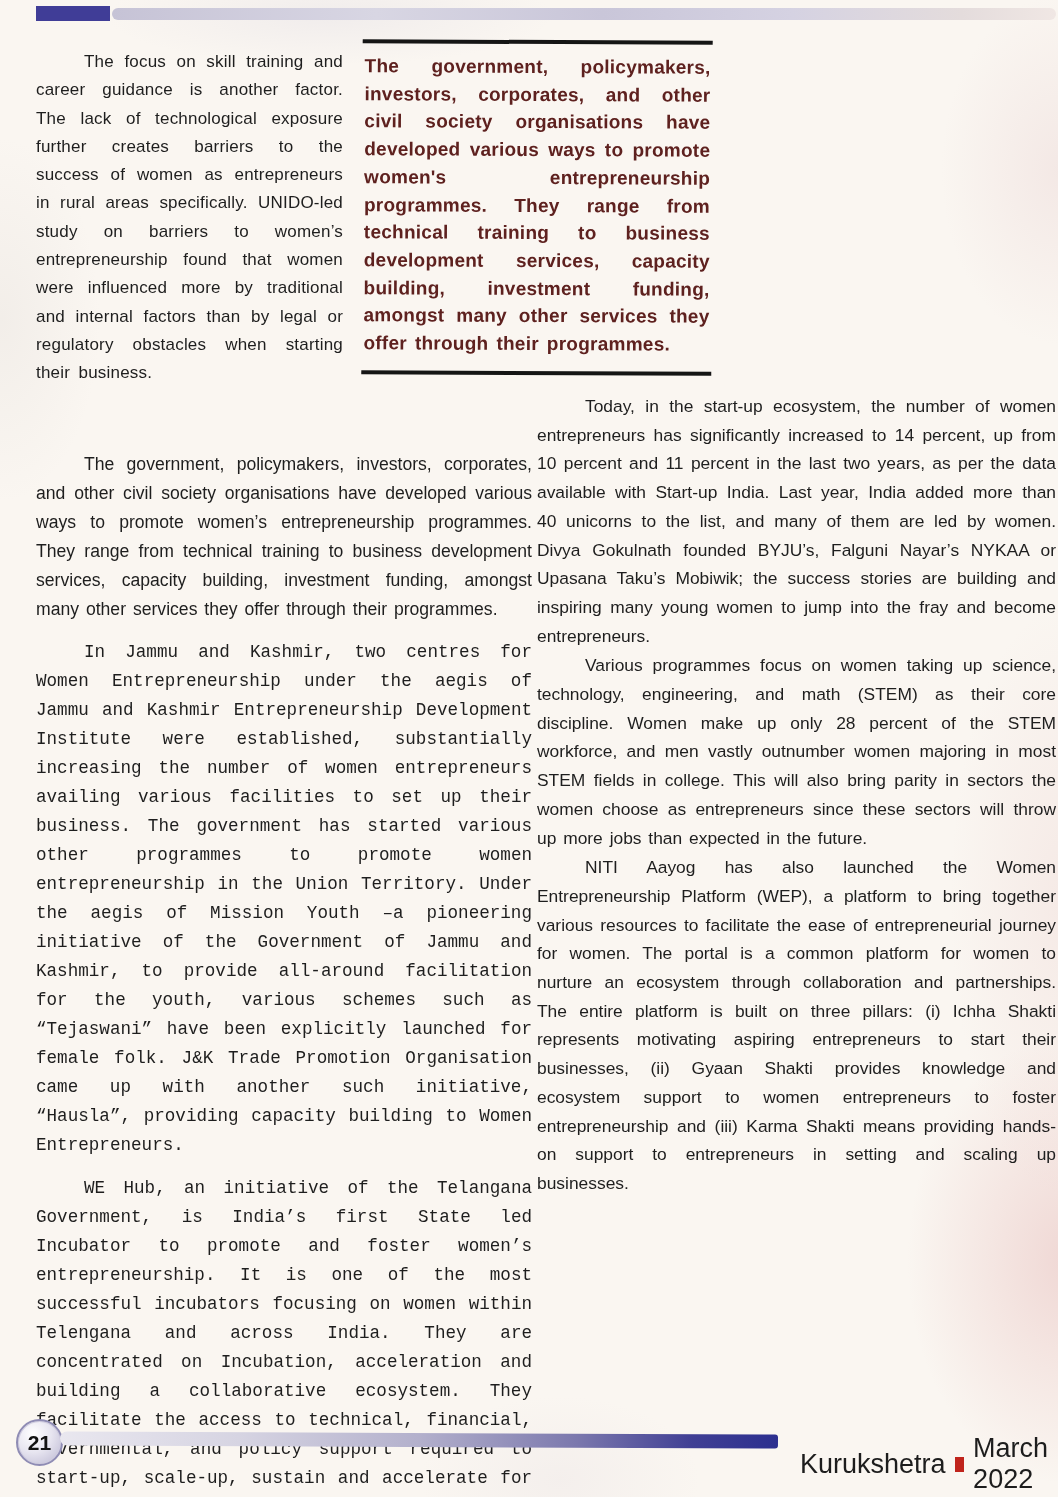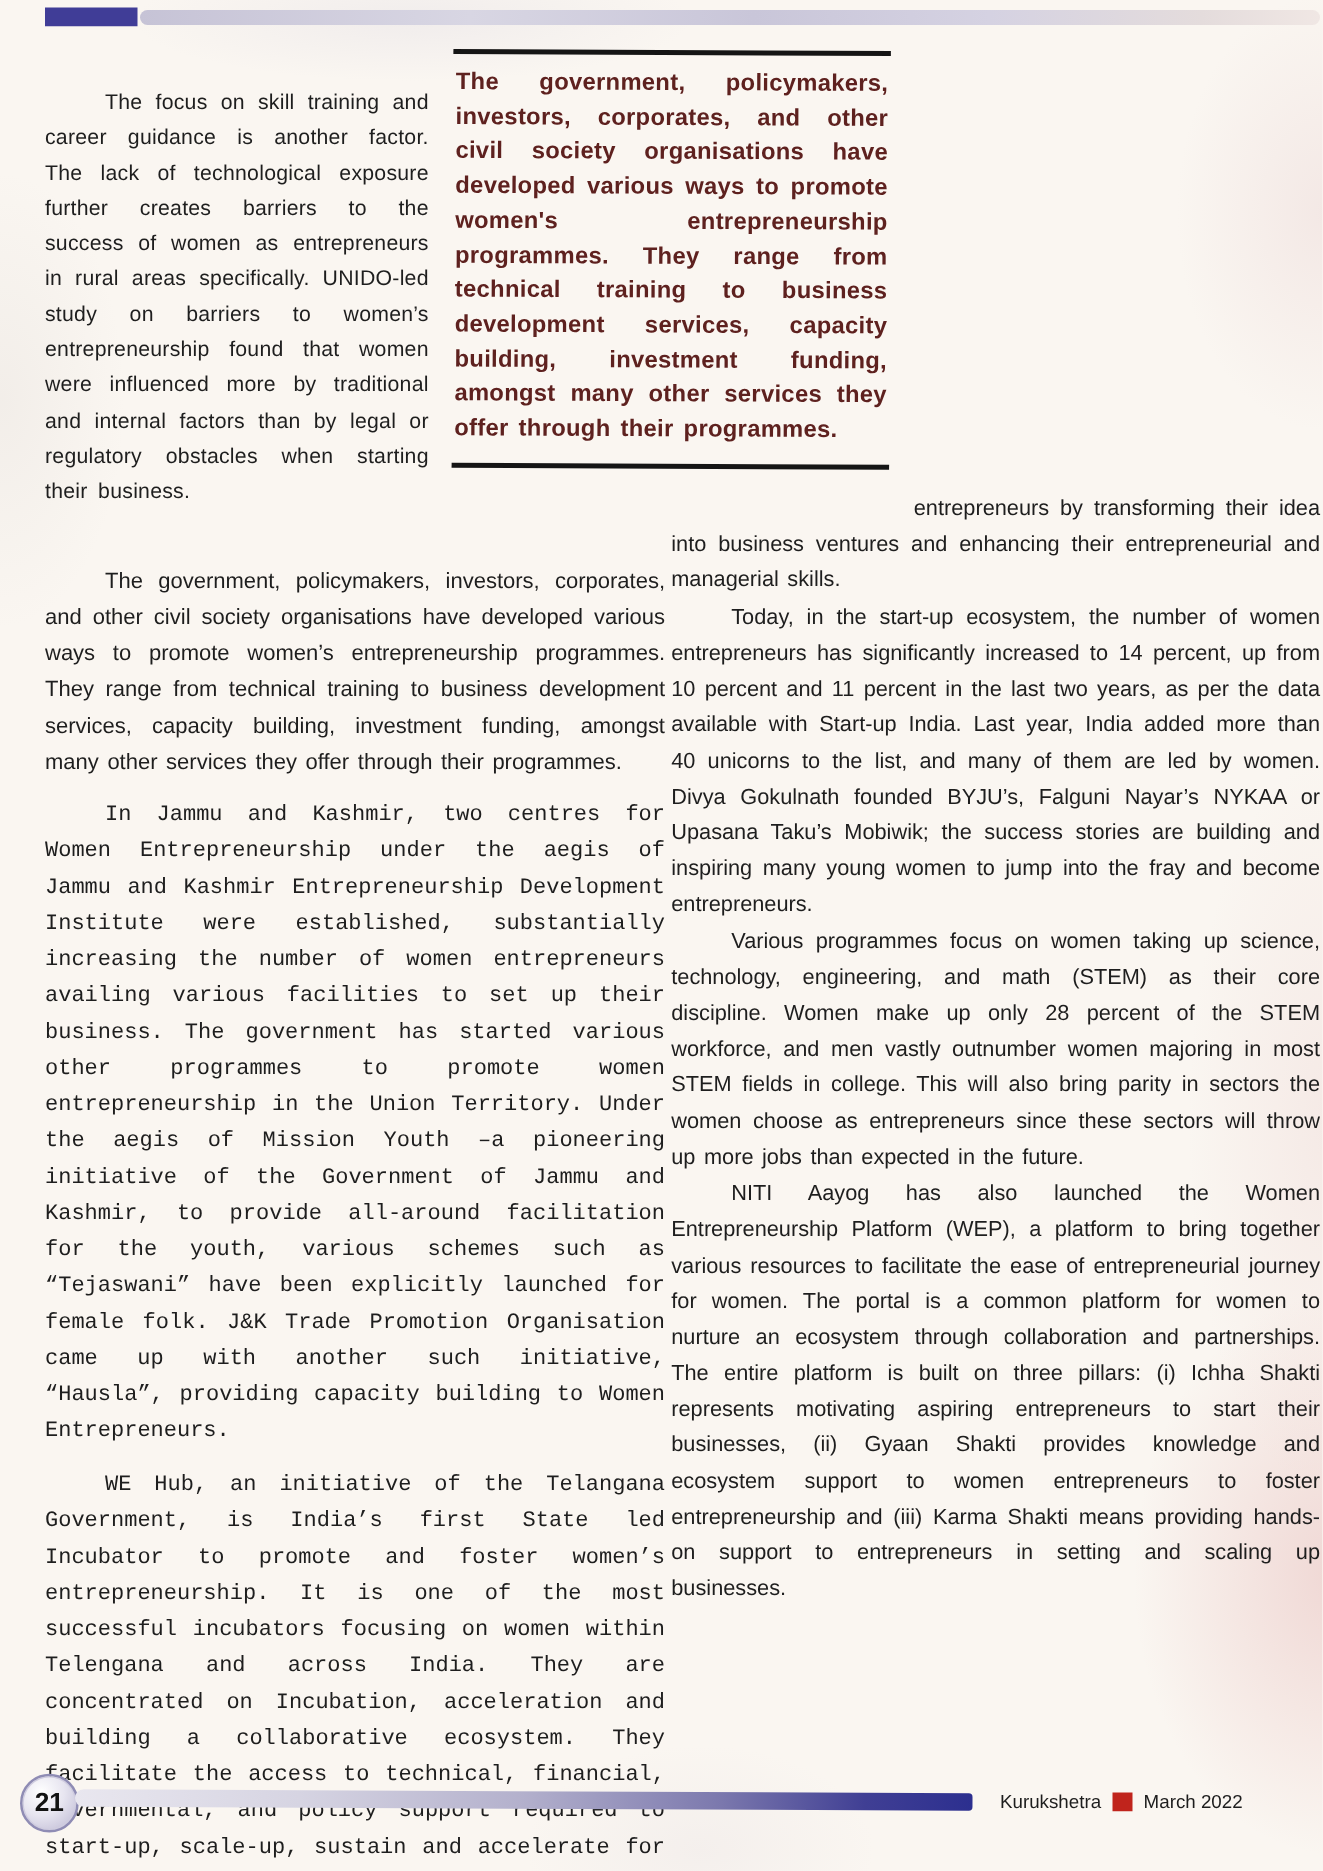--- a/index.html
+++ b/index.html
@@ -35,21 +35,21 @@
     background: linear-gradient(90deg, #c6c3d6 0%, #d8d6e3 28%, #c9c6d9 52%,
                 #d5d2e2 72%, #e4dcdc 90%, #f0e7e4 100%);
     border-radius: 6px;
   }
 
   .body-p { text-align: justify; color: #1e1e1e; }
   .indent { text-indent: 48px; }
 
   .col-top-left {
     position: absolute; left: 36px; top: 48px; width: 307px;
-    font-size: 17px; line-height: 28.3px; word-spacing: 3.5px; letter-spacing: 0.2px; margin-top: 20px;
+    font-size: 17px; line-height: 28.3px; word-spacing: 3.5px; letter-spacing: 0.2px;
   }
 
   .pull-quote {
     position: absolute; left: 362px; top: 40px; width: 350px;
     border-top: 4px solid #151515; border-bottom: 4px solid #151515;
     padding: 9px 2px 13px 2px;
     transform: rotate(0.25deg);
   }
   .pull-quote p {
     font-weight: bold; color: #5e211f;
@@ -89,21 +89,21 @@
   .footer-bar {
     position: absolute; left: 60px; top: 1433px; width: 718px; height: 14px;
     background: linear-gradient(90deg, #e9e7ef 0%, #d6d4e2 25%, #b3b0cc 50%,
                 #7b78ad 72%, #403f94 88%, #2c2f8f 100%);
     border-radius: 7px 3px 3px 7px;
     transform: rotate(0.25deg);
   }
   .footer-right {
     position: absolute; left: 800px; top: 1433px;
     display: flex; align-items: center; gap: 9px;
-    font-size: 15px; color: #1d1d1d; justify-content: flex-end;
+    font-size: 27px; color: #1d1d1d; justify-content: flex-end;
   }
   .red-square { width: 16px; height: 15px; background: #c0241c; display: inline-block; }
 </style>
 </head>
 <body>
 
 <div class="page">
 
   <div class="top-accent"></div>
   <div class="top-gradient"></div>
@@ -113,21 +113,20 @@
   </div>
 
   <div class="pull-quote">
     <p>The government, policymakers, investors, corporates, and other civil society organisations have developed various ways to promote women's entrepreneurship programmes. They range from technical training to business development services, capacity building, investment funding, amongst many other services they offer through their programmes.</p>
   </div>
 
   <div class="col-top-right">
   </div>
 
   <div class="col-right">
-    <p class="body-p cont">entrepreneurs by transforming their idea into business ventures and enhancing their entrepreneurial and managerial skills.</p>
     <p class="body-p indent">Today, in the start-up ecosystem, the number of women entrepreneurs has significantly increased to 14 percent, up from 10 percent and 11 percent in the last two years, as per the data available with Start-up India. Last year, India added more than 40 unicorns to the list, and many of them are led by women. Divya Gokulnath founded BYJU’s, Falguni Nayar’s NYKAA or Upasana Taku’s Mobiwik; the success stories are building and inspiring many young women to jump into the fray and become entrepreneurs.</p>
     <p class="body-p indent">Various programmes focus on women taking up science, technology, engineering, and math (STEM) as their core discipline. Women make up only 28 percent of the STEM workforce, and men vastly outnumber women majoring in most STEM fields in college. This will also bring parity in sectors the women choose as entrepreneurs since these sectors will throw up more jobs than expected in the future.</p>
     <p class="body-p indent">NITI Aayog has also launched the Women Entrepreneurship Platform (WEP), a platform to bring together various resources to facilitate the ease of entrepreneurial journey for women. The portal is a common platform for women to nurture an ecosystem through collaboration and partnerships. The entire platform is built on three pillars: (i) Ichha Shakti represents motivating aspiring entrepreneurs to start their businesses, (ii) Gyaan Shakti provides knowledge and ecosystem support to women entrepreneurs to foster entrepreneurship and (iii) Karma Shakti means providing hands-on support to entrepreneurs in setting and scaling up businesses.</p>
   </div>
 
   <div class="col-left">
     <p class="body-p indent">The government, policymakers, investors, corporates, and other civil society organisations have developed various ways to promote women’s entrepreneurship programmes. They range from technical training to business development services, capacity building, investment funding, amongst many other services they offer through their programmes.</p>
     <p class="body-p indent">In Jammu and Kashmir, two centres for Women Entrepreneurship under the aegis of Jammu and Kashmir Entrepreneurship Development Institute were established, substantially increasing the number of women entrepreneurs availing various facilities to set up their business. The government has started various other programmes to promote women entrepreneurship in the Union Territory. Under the aegis of Mission Youth –a pioneering initiative of the Government of Jammu and Kashmir, to provide all-around facilitation for the youth, various schemes such as “Tejaswani” have been explicitly launched for female folk. J&amp;K Trade Promotion Organisation came up with another such initiative, “Hausla”, providing capacity building to Women Entrepreneurs.</p>
     <p class="body-p indent">WE Hub, an initiative of the Telangana Government, is India’s first State led Incubator to promote and foster women’s entrepreneurship. It is one of the most successful incubators focusing on women within Telengana and across India. They are concentrated on Incubation, acceleration and building a collaborative ecosystem. They facilitate the access to technical, financial, governmental, and policy support required to start-up, scale-up, sustain and accelerate for the women-led start-</p>
   </div>

